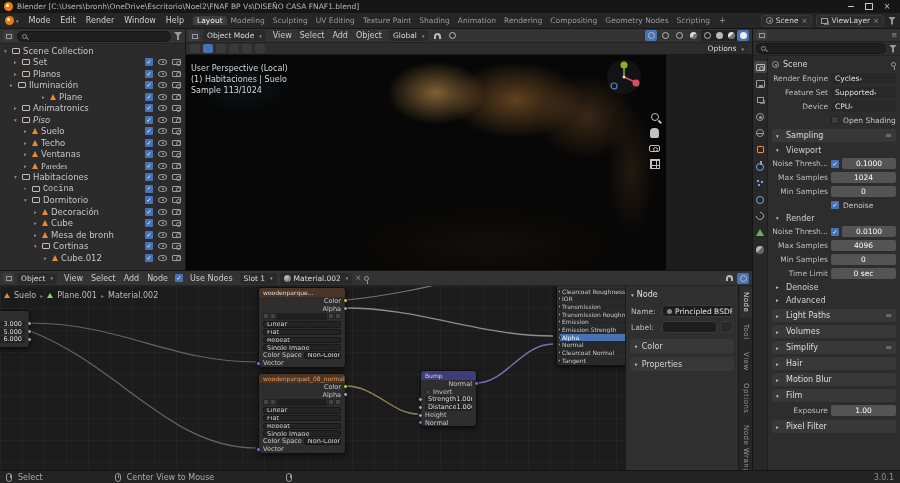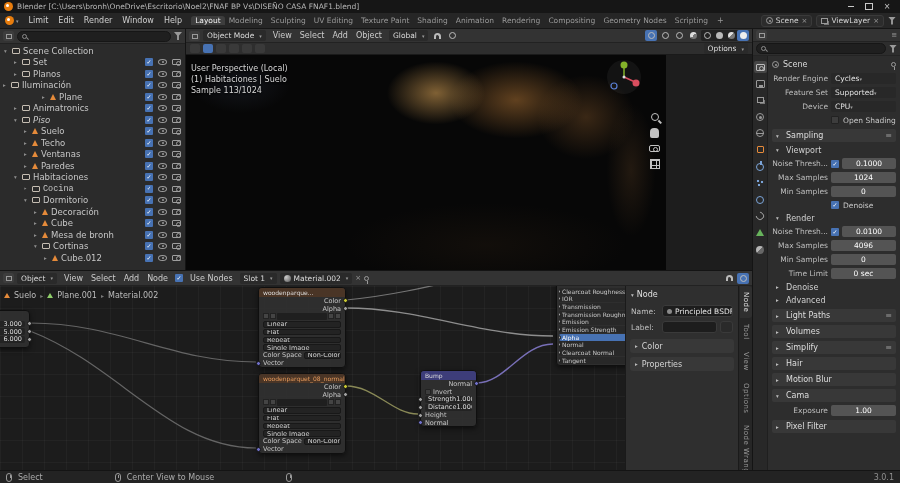--- a/index.html
+++ b/index.html
@@ -236,21 +236,21 @@
       <span class="win-btn">×</span>
     </span>
   </div>
 
   <div class="topbar">
     <span class="tb-logo">
         <span class="blender-logo"></span>
       </span>
     <div style="display:flex">
 
-    <span class="menu-item">Limit</span>
+    <span class="menu-item">Mode</span>
         <span class="menu-item">Edit</span>
         <span class="menu-item">Render</span>
         <span class="menu-item">Window</span>
         <span class="menu-item">Help</span>
       </div>
     <div class="ws-wrap">
 
     <span class="ws-tab active">Layout</span>
         <span class="ws-tab">Modeling</span>
         <span class="ws-tab">Sculpting</span>
@@ -310,21 +310,21 @@
             <span class="arrow">▸</span>
             <span class="ticon-col"></span>
 
             <span class="tlabel">Planos</span>
             <span class="toggles">
               <span class="chk">✓</span>
               <span class="eye"></span>
               <span class="camico"></span>
             </span>
           </div>
-          <div class="trow" style="padding-left: 1px; align-items: center;">
+          <div class="trow" style="padding-left: 8px; align-items: center;">
             <span class="arrow">▸</span>
             <span class="ticon-col"></span>
 
             <span class="tlabel">Iluminación</span>
             <span class="toggles">
               <span class="chk">✓</span>
               <span class="eye"></span>
               <span class="camico"></span>
             </span>
           </div>
@@ -387,21 +387,21 @@
             <span class="arrow">▸</span>
 
             <span class="ticon-mesh show"></span>
             <span class="tlabel">Ventanas</span>
             <span class="toggles">
               <span class="chk">✓</span>
               <span class="eye"></span>
               <span class="camico"></span>
             </span>
           </div>
-          <div class="trow" style="padding-left: 22px;">
+          <div class="trow" style="padding-left: 22px; font-family: Liberation Serif, serif;">
             <span class="arrow">▸</span>
 
             <span class="ticon-mesh show"></span>
             <span class="tlabel">Paredes</span>
             <span class="toggles">
               <span class="chk">✓</span>
               <span class="eye"></span>
               <span class="camico"></span>
             </span>
           </div>
@@ -1041,21 +1041,21 @@
             </div>
             <div class="sect">
               <span class="arr">▸</span>
               <span>Motion Blur</span>
 
             </div>
           </div>
 
         <div class="sect">
           <span class="arr">▾</span>
-          <span>Cama</span>
+          <span>Film</span>
         </div>
         <div class="prow">
           <span class="plab">Exposure</span>
           <span class="pval num">
               <span>1.00</span>
             </span>
         </div>
         <div class="sect">
           <span class="arr">▸</span>
           <span>Pixel Filter</span>

